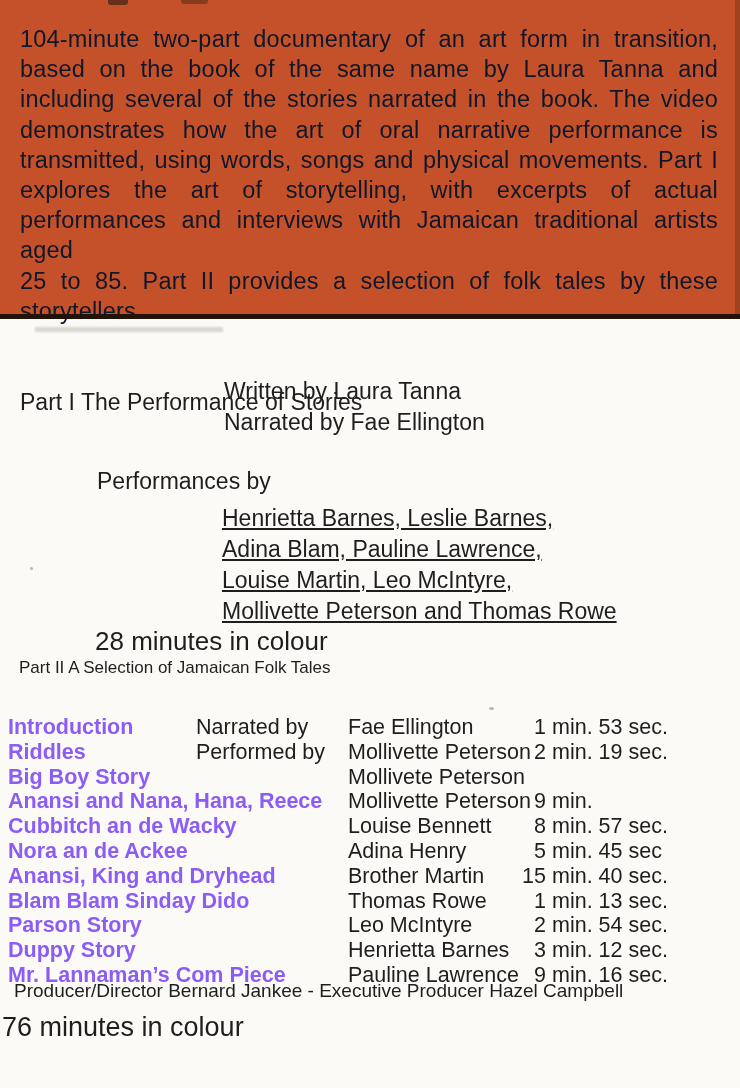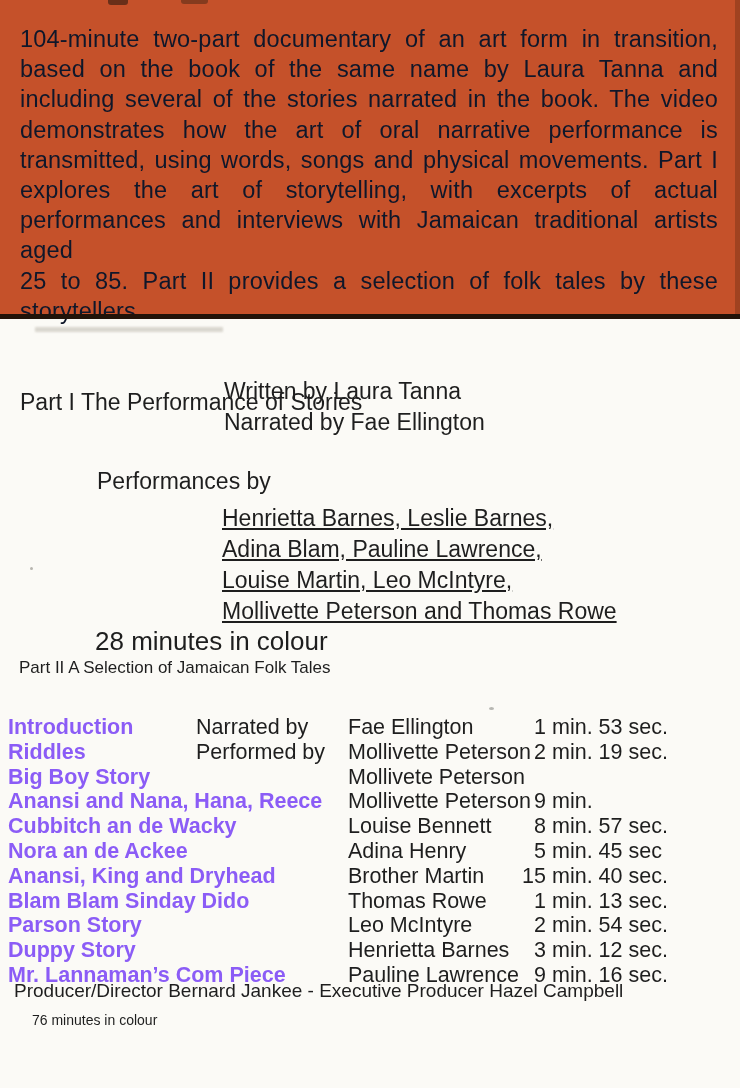--- a/index.html
+++ b/index.html
@@ -48,21 +48,21 @@
   .part1-runtime{left:95px;top:626px;font-size:26px;}
   .part2-title{left:19px;top:658px;font-size:17px;}
   
   .stories-table{position:absolute;left:0;top:715px;width:740px;font-size:21.5px;}
   .story-row{position:relative;height:24.8px;line-height:24.8px;white-space:nowrap;}
   .s-title{position:absolute;left:8px;font-weight:bold;color:#8b5cf6;}
   .s-prefix{position:absolute;left:196px;}
   .s-name{position:absolute;left:348px;}
   .s-dur{position:absolute;left:518px;}
   .d-num{display:inline-block;width:28px;text-align:right;margin-right:6px;}
-  .part2-runtime{left:32px;top:1012px;font-size:14px;}
+  .part2-runtime{left:2px;top:1012px;font-size:27px;}
   .producer-credits{left:14px;top:980px;font-size:19px;}
 </style>
 </head>
 <body>
 
 <div class="page">
 
   <section class="synopsis-box">
     <div class="synopsis-text" id="synopsis-text">
         <div class="syn-line">104-minute two-part documentary of an art form in transition,</div>

